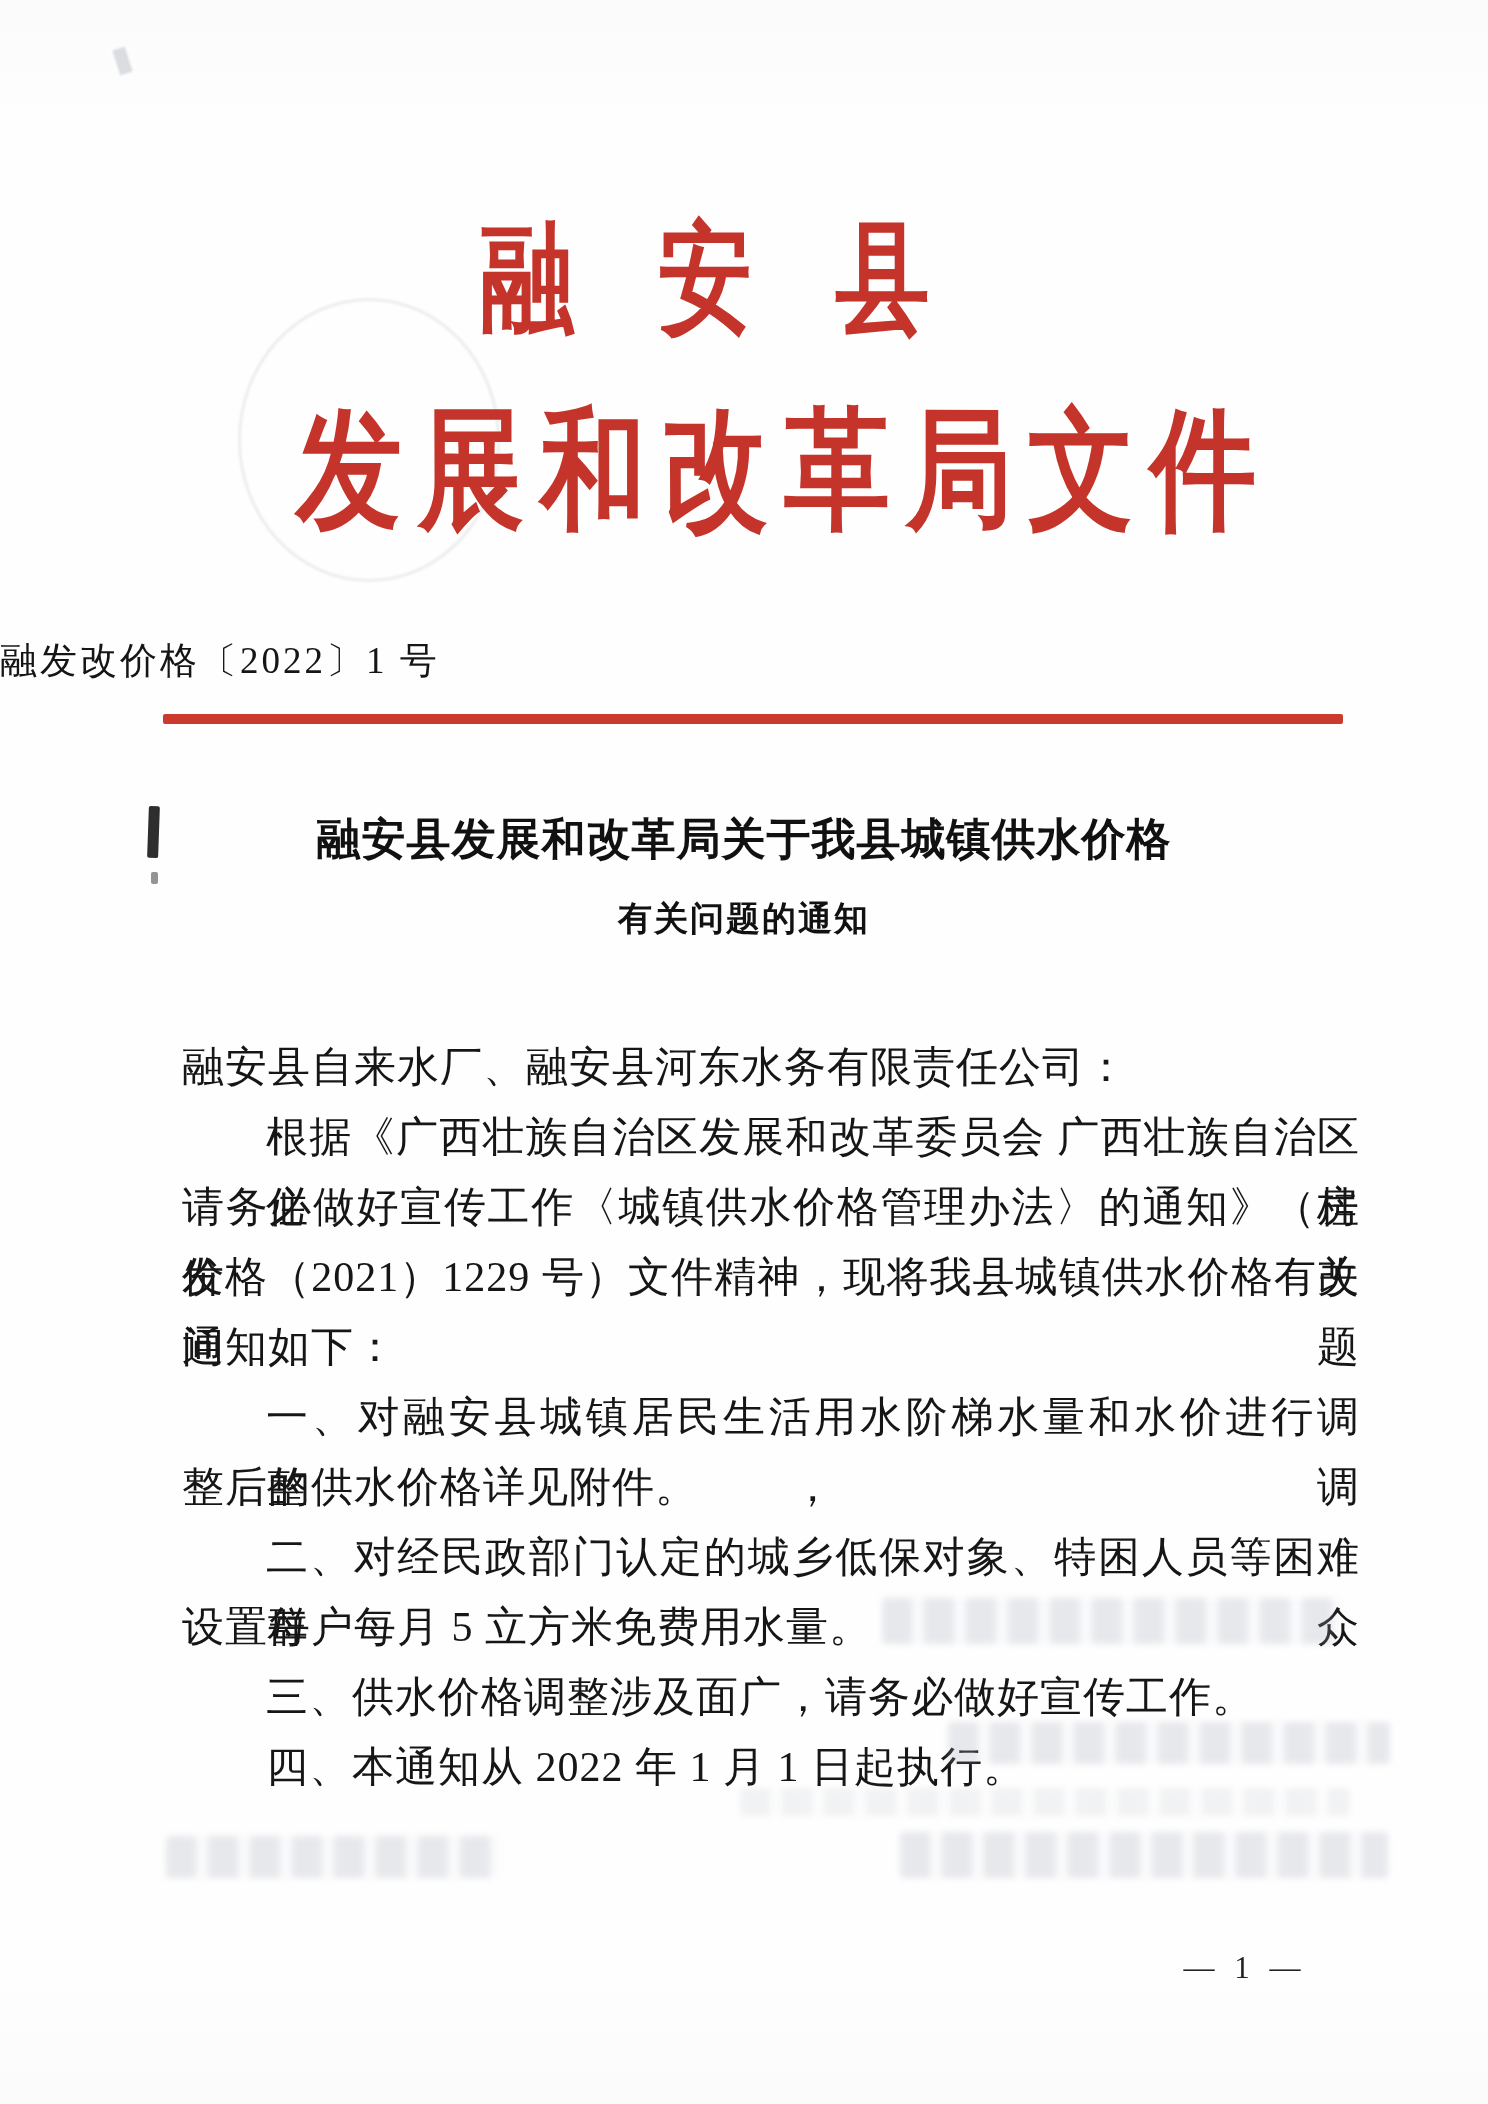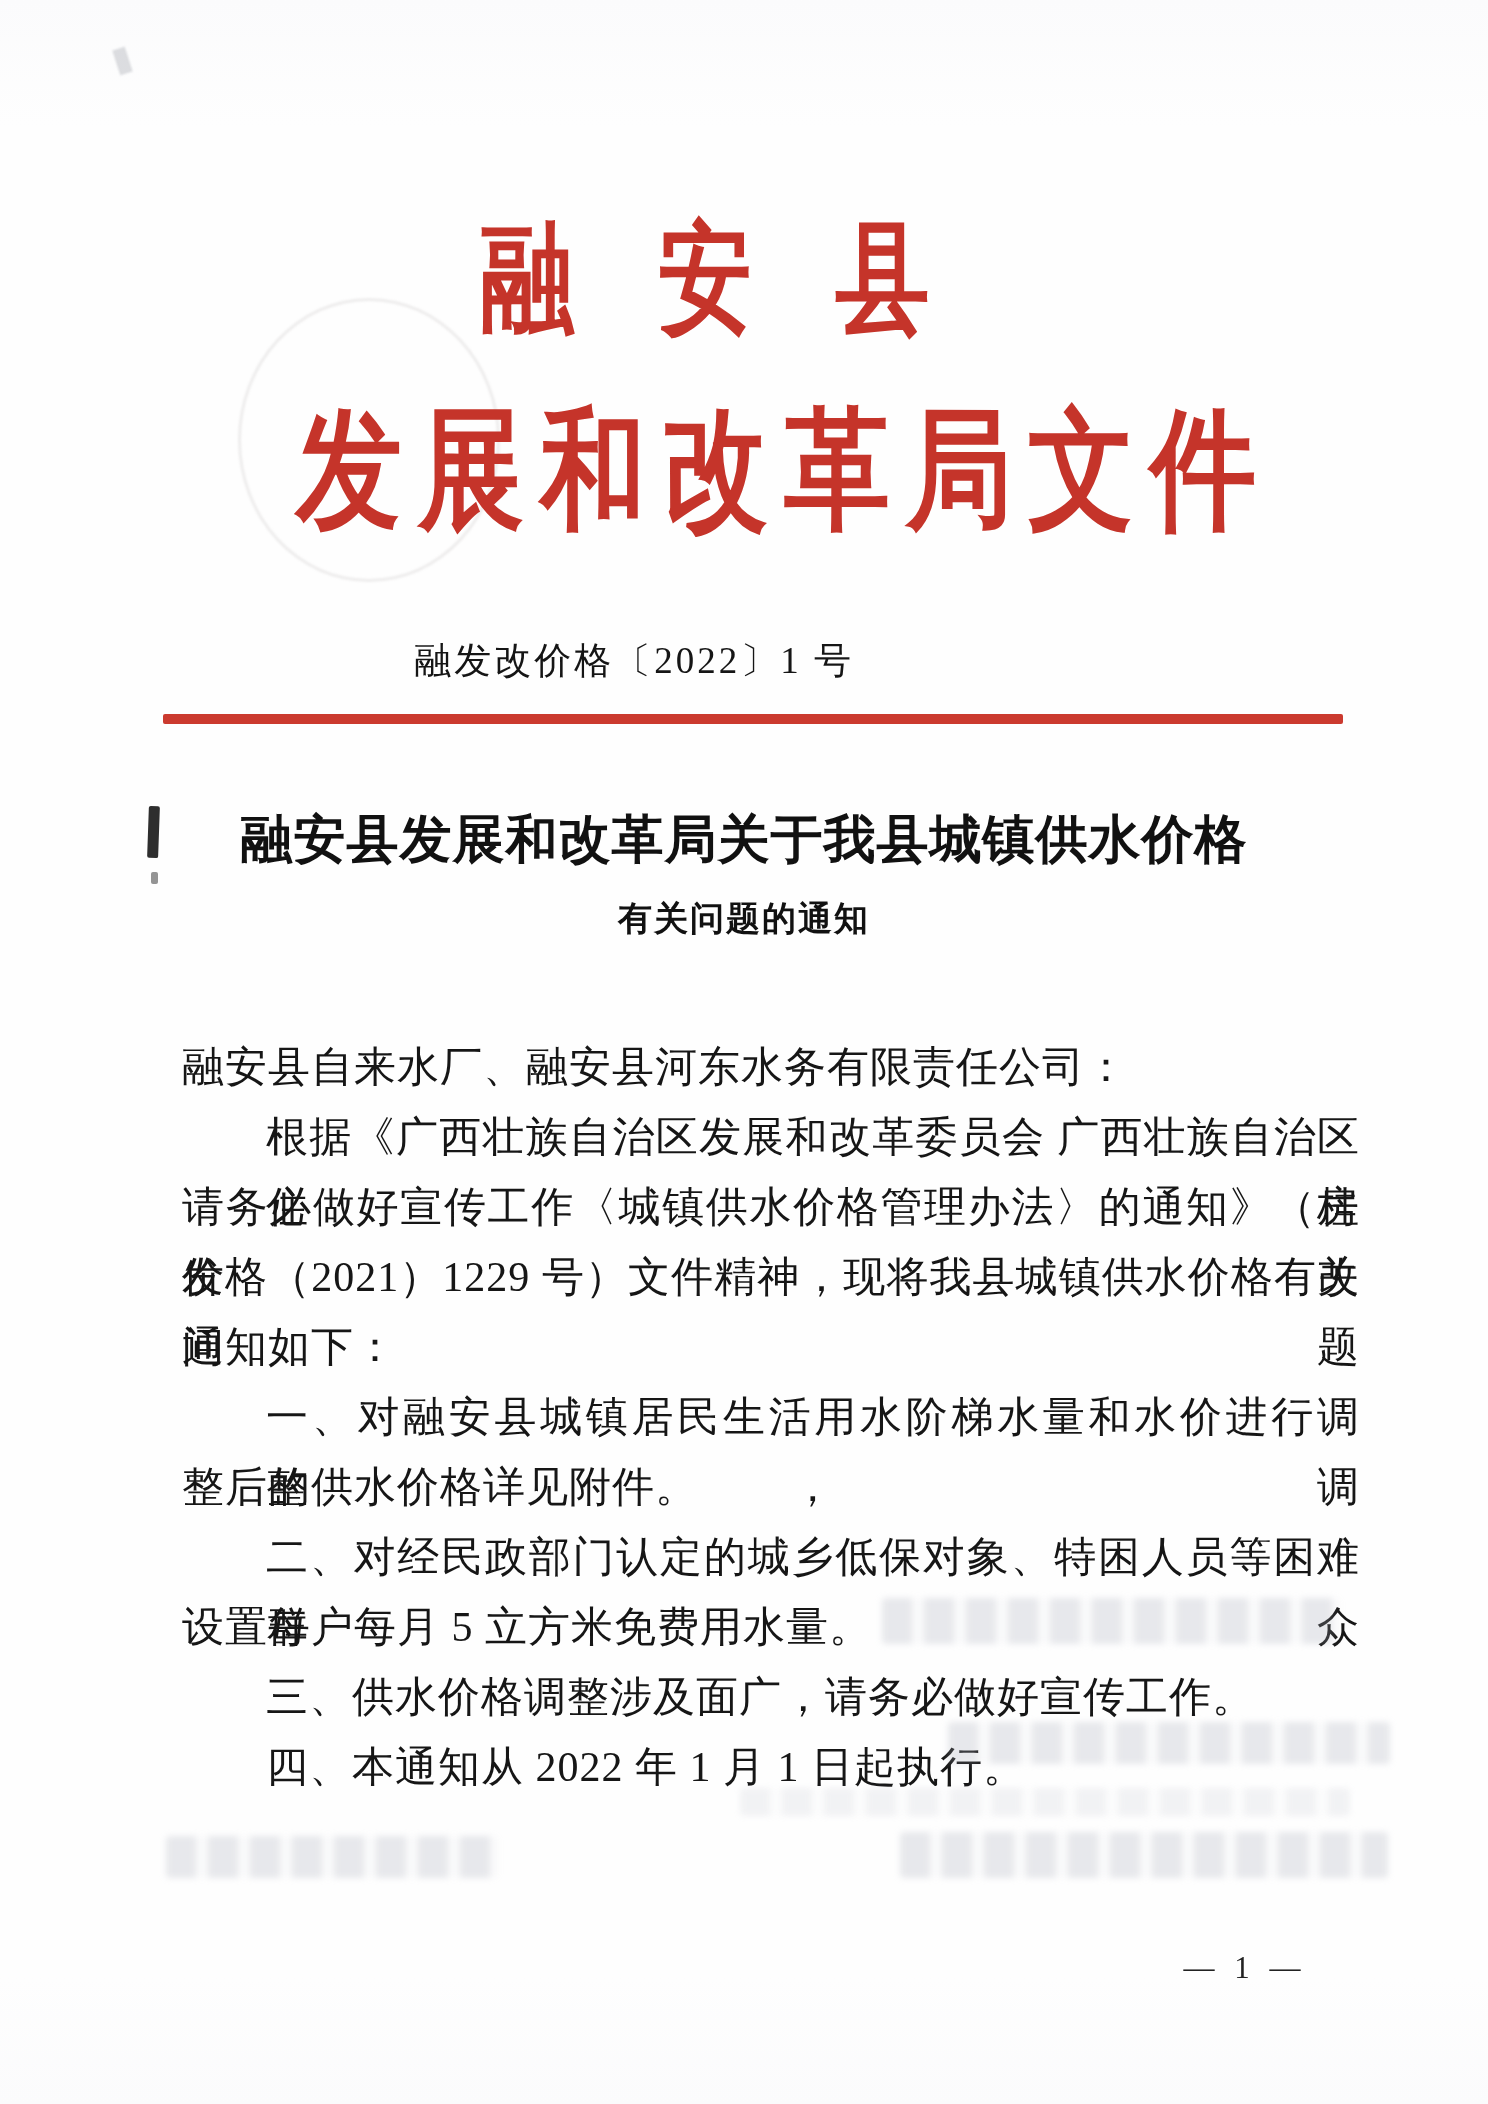--- a/index.html
+++ b/index.html
@@ -33,38 +33,37 @@
     position:absolute;top:382px;left:40px;width:1488px;
     text-align:center;
     font-size:106px;font-weight:bold;
     letter-spacing:16px;
     color:var(--header_red);
     transform:scaleY(1.24);transform-origin:top center;
     white-space:nowrap;
   }
   .doc-number{
     position:absolute;top:636px;left:0;width:1268px;
-    text-align:center;
     font-size:37px;
     letter-spacing:3px;
     color:#151515;
     white-space:nowrap;
   }
   .red-rule{
     position:absolute;top:714px;left:163px;width:1180px;height:10px;
     background:var(--rule_red);
     border-radius:2px;
   }
   
   .doc-title{
     position:absolute;top:798px;left:122px;width:1244px;
     text-align:center;color:#111;
     font-weight:bold;
   }
-  .doc-title .t1{font-size:52px;line-height:84px;letter-spacing:1px;white-space:nowrap;}
+  .doc-title .t1{font-size:44px;line-height:84px;letter-spacing:1px;white-space:nowrap;}
   .doc-title .t2{font-size:34px;line-height:74px;letter-spacing:2px;white-space:nowrap;}
   
   .body-text{
     position:absolute;top:1032px;left:167px;width:1178px;
     font-size:42px;
     color:#161616;
     margin-left:15px;
   }
   .body-text .line{
     height:70px;line-height:70px;

